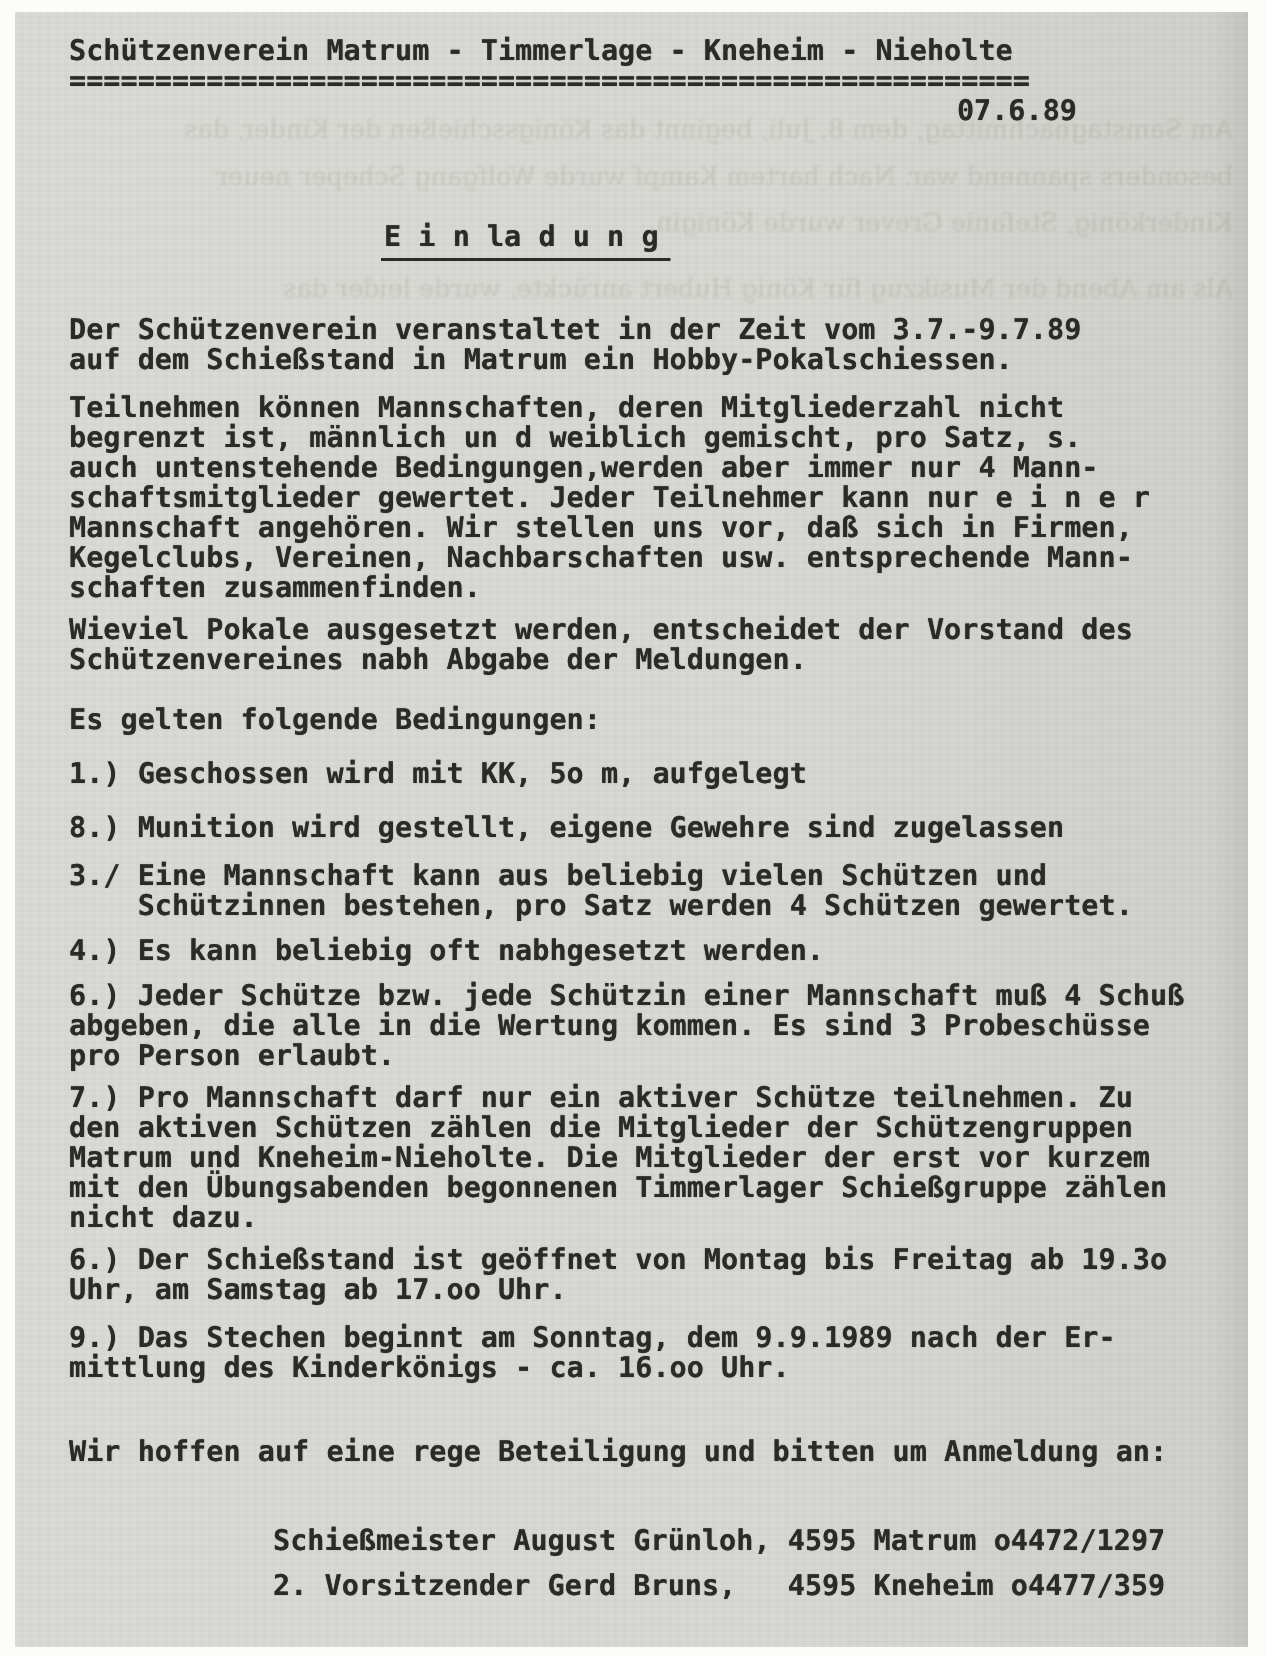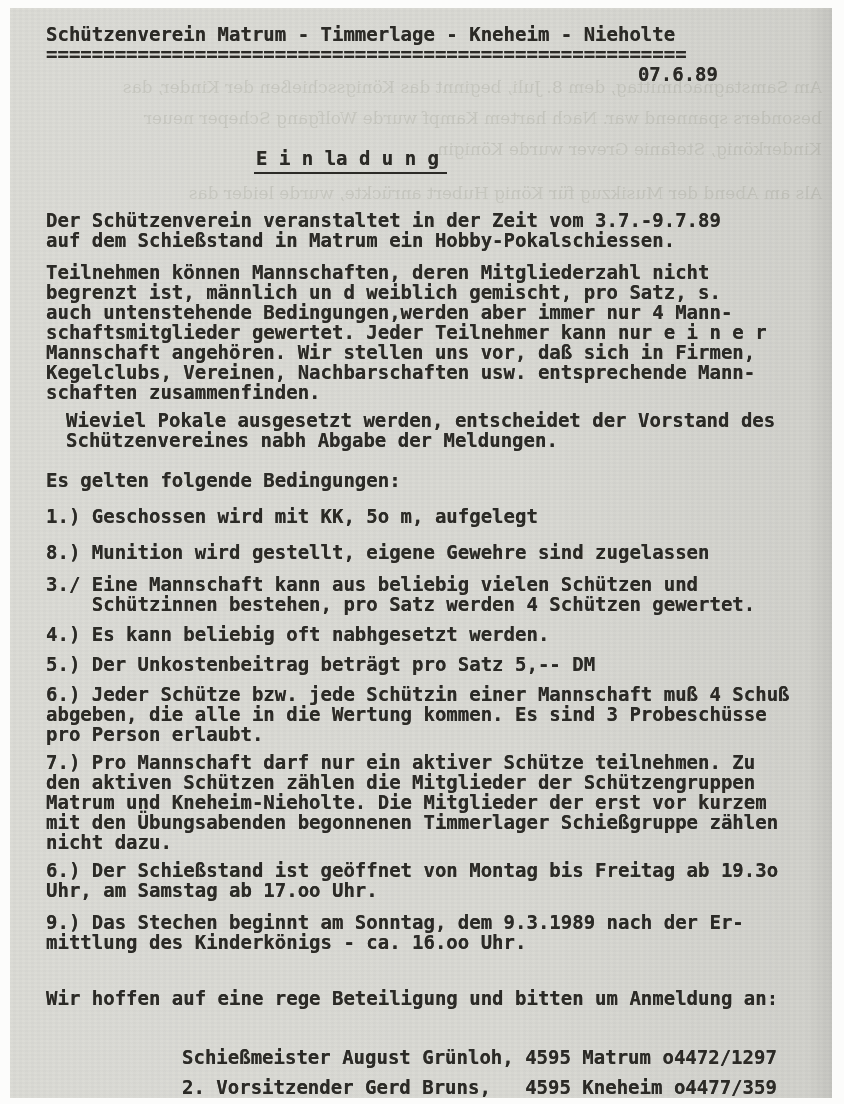--- a/index.html
+++ b/index.html
@@ -41,21 +41,21 @@
   .date-line { width: 672px; text-align: right; }
   .heading-wrap { margin-top: 64px; }
   .heading {
     display: inline-block;
     margin-left: 208px;
     padding: 0 8px 4px 2px;
     border-bottom: 2px solid #2b2a26;
   }
   .p-intro        { margin-top: 36px; }
   .p-participants { margin-top: 12px; }
-  .p-trophies     { margin-top: 8px; margin-left: 20px;  }
+  .p-trophies     { margin-top: 8px;  }
   .p-conditions   { margin-top: 20px; }
   .i1 { margin-top: 16px; }
   .i2 { margin-top: 16px; }
   .i3 { margin-top: 12px; }
   .i4 { margin-top: 10px; }
   .i5 { margin-top: 10px; }
   .i6 { margin-top: 10px; }
   .i7 { margin-top: 8px;  }
   .i8 { margin-top: 8px;  }
   .i9 { margin-top: 12px; }
@@ -119,32 +119,31 @@
     <pre class="p-trophies">Wieviel Pokale ausgesetzt werden, entscheidet der Vorstand des
 Schützenvereines nabh Abgabe der Meldungen.</pre>
 
     <pre class="p-conditions">Es gelten folgende Bedingungen:</pre>
 
     <pre class="i1">1.) Geschossen wird mit KK, 5o m, aufgelegt</pre>
     <pre class="i2">8.) Munition wird gestellt, eigene Gewehre sind zugelassen</pre>
     <pre class="i3">3./ Eine Mannschaft kann aus beliebig vielen Schützen und
     Schützinnen bestehen, pro Satz werden 4 Schützen gewertet.</pre>
     <pre class="i4">4.) Es kann beliebig oft nabhgesetzt werden.</pre>
-    <pre class="i5">5.) Der Unkostenbeitrag beträgt pro Satz 5,-- DM</pre>
     <pre class="i6">6.) Jeder Schütze bzw. jede Schützin einer Mannschaft muß 4 Schuß
 abgeben, die alle in die Wertung kommen. Es sind 3 Probeschüsse
 pro Person erlaubt.</pre>
     <pre class="i7">7.) Pro Mannschaft darf nur ein aktiver Schütze teilnehmen. Zu
 den aktiven Schützen zählen die Mitglieder der Schützengruppen
 Matrum und Kneheim-Nieholte. Die Mitglieder der erst vor kurzem
 mit den Übungsabenden begonnenen Timmerlager Schießgruppe zählen
 nicht dazu.</pre>
     <pre class="i8">6.) Der Schießstand ist geöffnet von Montag bis Freitag ab 19.3o
 Uhr, am Samstag ab 17.oo Uhr.</pre>
-    <pre class="i9">9.) Das Stechen beginnt am Sonntag, dem 9.3.1989 nach der Er-
+    <pre class="i9">9.) Das Stechen beginnt am Sonntag, dem 9.9.1989 nach der Er-
 mittlung des Kinderkönigs - ca. 16.oo Uhr.</pre>
 
     <pre class="closing">Wir hoffen auf eine rege Beteiligung und bitten um Anmeldung an:</pre>
 
     <div class="contacts">
       <pre>Schießmeister August Grünloh, 4595 Matrum o4472/1297</pre>
       <pre>2. Vorsitzender Gerd Bruns,   4595 Kneheim o4477/359</pre>
     </div>
 
   </div>

